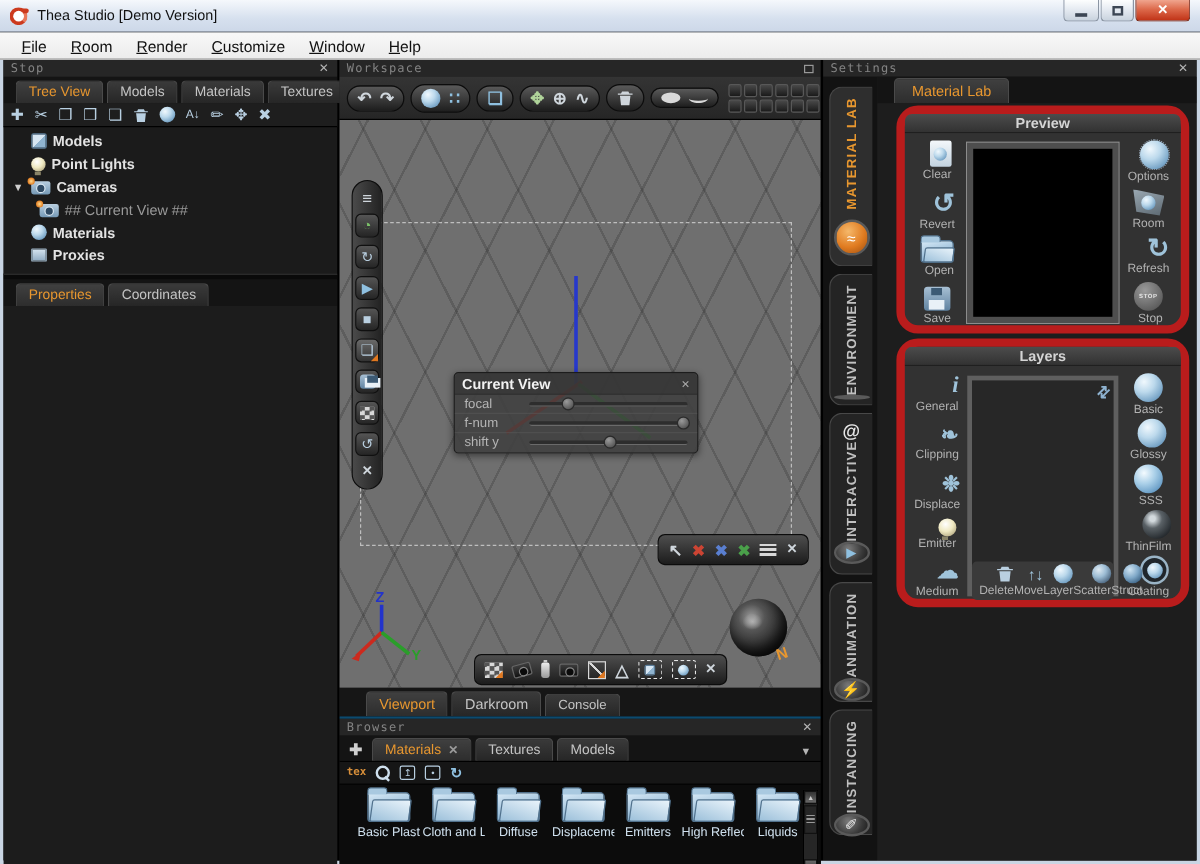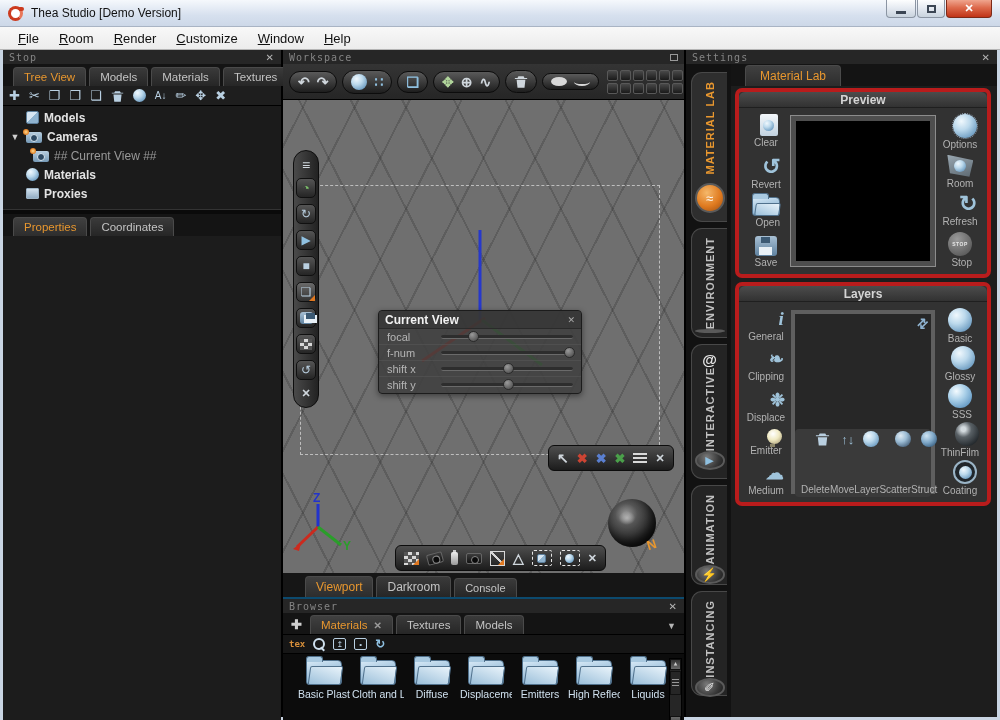--- a/index.html
+++ b/index.html
@@ -126,40 +126,40 @@
   #settings{position:absolute;left:681px;top:0;right:0;height:100%;background:#141414;border-left:2px solid #000;}
   .set-strip{position:absolute;left:0;top:14px;width:45px;bottom:0;background:#121212;}
   .set-content{position:absolute;left:45px;top:14px;right:0;bottom:0;background:#1d1d1d;}
   .vcap{position:absolute;left:5px;width:36px;background:#242424;border:1px solid #484848;border-right:none;border-radius:11px 0 0 11px;display:flex;flex-direction:column;align-items:center;justify-content:space-between;padding:8px 0;}
   .vcap.active{background:#2e2e2e;}
   .vtext{writing-mode:vertical-rl;transform:rotate(180deg);font-size:11px;font-weight:bold;letter-spacing:1px;color:#c0c0c0;}
   .vcap.active .vtext{color:#e8972f;}
   .cic{width:30px;height:30px;border-radius:50%;border:2px solid #5a5a5a;display:flex;align-items:center;justify-content:center;font-size:13px;color:#e8e8e8;background:radial-gradient(circle at 38% 30%,#7b7b7b,#3a3a3a 60%,#1b1b1b);}
   .cic.orange{background:radial-gradient(circle at 38% 30%,#f5b86a,#e07b20 55%,#9c4d10);color:#fff;}
   .set-tabrow{display:flex;padding:3px 0 0 14px;height:22px;align-items:flex-end;background:#141414;}
-  .section{position:absolute;left:4px;right:6px;border:4px solid #b91c1c;border-radius:7px;background:#323232;}
+  .section{position:absolute;left:16px;right:6px;border:7px solid #b91c1c;border-radius:18px;background:#323232;}
   .sec-head{height:16px;background:linear-gradient(#4c4c4c,#323232);border-bottom:1px solid #1f1f1f;border-radius:6px 6px 0 0;display:flex;align-items:center;justify-content:center;font-weight:bold;font-size:12px;color:#d5d5d5;}
   .sec-body{display:flex;padding:6px 4px;}
   .icol{display:flex;flex-direction:column;align-items:center;justify-content:space-between;width:46px;}
   .ibtn{display:flex;flex-direction:column;align-items:flex-end;gap:1px;}
   .ilabel{font-size:10px;color:#b2b2b2;white-space:nowrap;}
   .frame{flex:1;border:5px solid #4e4e4e;outline:1px solid #8c8c8c;background:#000;margin:2px 2px;}
   .glyph-ic{color:#9fc3da;font-weight:bold;}
   .floppy{width:22px;height:20px;background:linear-gradient(#a8c0d4,#5f82a0);border-radius:3px;position:relative;}
   .floppy::before{content:"";position:absolute;left:4px;bottom:1px;width:13px;height:8px;background:#e9f1f7;}
   .floppy::after{content:"";position:absolute;left:6px;top:1px;width:9px;height:6px;background:#3c5a74;}
   .doc{width:18px;height:22px;background:linear-gradient(#f4f8fb,#c2d2df);border-radius:2px;position:relative;display:flex;align-items:center;justify-content:center;}
   .stopc{width:24px;height:24px;border-radius:50%;background:radial-gradient(circle at 38% 30%,#9a9a9a,#6a6a6a 60%,#4a4a4a);display:flex;align-items:center;justify-content:center;color:#e6e6e6;font-size:5px;font-weight:bold;letter-spacing:.5px;}
   .sph.dark{background:radial-gradient(circle at 35% 30%,#d3dade 0 10%,#5a6166 35%,#23282c 78%,#101214);}
   .sph.sss{background:radial-gradient(circle at 35% 30%,#f4fbff 0%,#a9cfe8 40%,#6b9fc8 75%,#3f6b92);}
   .ring{width:24px;height:24px;border-radius:50%;border:2px solid #9ab4c6;display:flex;align-items:center;justify-content:center;background:#20262b;}
   .lay-list{position:relative;flex:1;border:4px solid #5f5f5f;background:#272727;margin:2px 2px;}
   .swap{position:absolute;right:3px;top:2px;color:#8fb3d1;font-weight:bold;font-size:13px;transform:rotate(-45deg);}
   .lay-bottom{position:absolute;left:56px;right:56px;bottom:5px;display:flex;justify-content:space-between;align-items:flex-end;background:#3a3a3a;border-radius:4px;padding:2px 6px;}
-  .small-ib .ilabel{font-size:10px;margin-top:36px;}
+  .small-ib .ilabel{font-size:10px;}
   .envic{position:relative;overflow:hidden;}
   .envic::after{content:"";position:absolute;left:5px;bottom:4px;border-left:8px solid transparent;border-right:8px solid transparent;border-bottom:9px solid #cfcfcf;}
 </style>
 </head>
 <body>
 
 <div id="win">
 
   <div class="titlebar">
     <span class="logo"></span>
@@ -214,20 +214,25 @@
         <span class="sicon">✥</span>
         <span class="sicon">✖</span>
       </div>
       <div class="tree">
         <div class="trow">
           <span class="aw"></span>
           <span class="cube"></span>
           <span class="tlabel">Models</span>
         </div>
         <div class="trow">
+          <span class="aw"></span>
+          <span class="bulb"></span>
+          <span class="tlabel">Point Lights</span>
+        </div>
+        <div class="trow">
           <span class="aw">▼</span>
           <span class="cam-ic"></span>
           <span class="tlabel">Cameras</span>
         </div>
         <div class="trow child">
           <span class="cam-ic"></span>
           <span class="tlabel">## Current View ##</span>
         </div>
         <div class="trow">
           <span class="aw"></span>
@@ -346,26 +351,20 @@
           <div class="cv-row">
             <span class="cv-label">focal</span>
             <span class="cv-track">
                 <span class="cv-thumb" style="left: 24%;"></span>
               </span>
           </div>
           <div class="cv-row">
             <span class="cv-label">f-num</span>
             <span class="cv-track">
                 <span class="cv-thumb" style="left: 97%;"></span>
-              </span>
-          </div>
-          <div class="cv-row">
-            <span class="cv-label">shift x</span>
-            <span class="cv-track">
-                <span class="cv-thumb" style="left: 51%;"></span>
               </span>
           </div>
           <div class="cv-row" style="border-bottom:none">
             <span class="cv-label">shift y</span>
             <span class="cv-track">
                 <span class="cv-thumb" style="left: 51%;"></span>
               </span>
           </div>
         </div>
 

